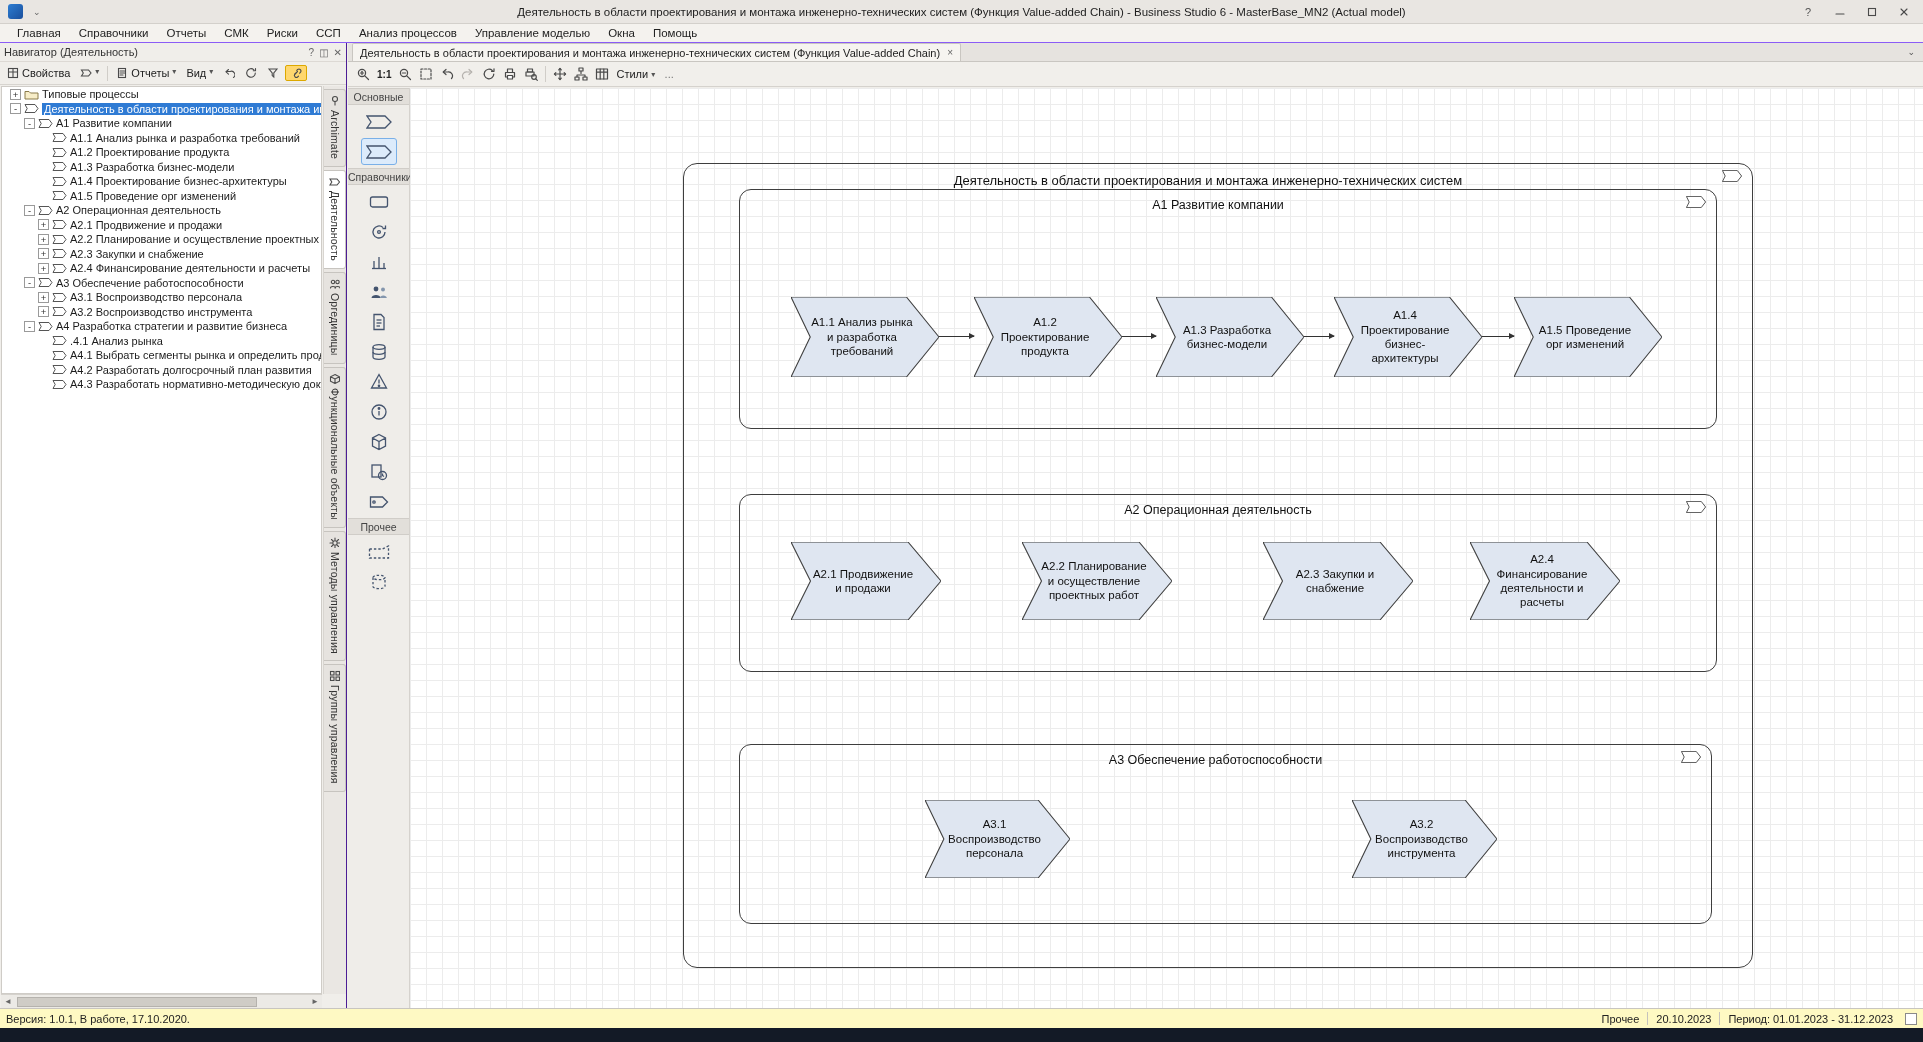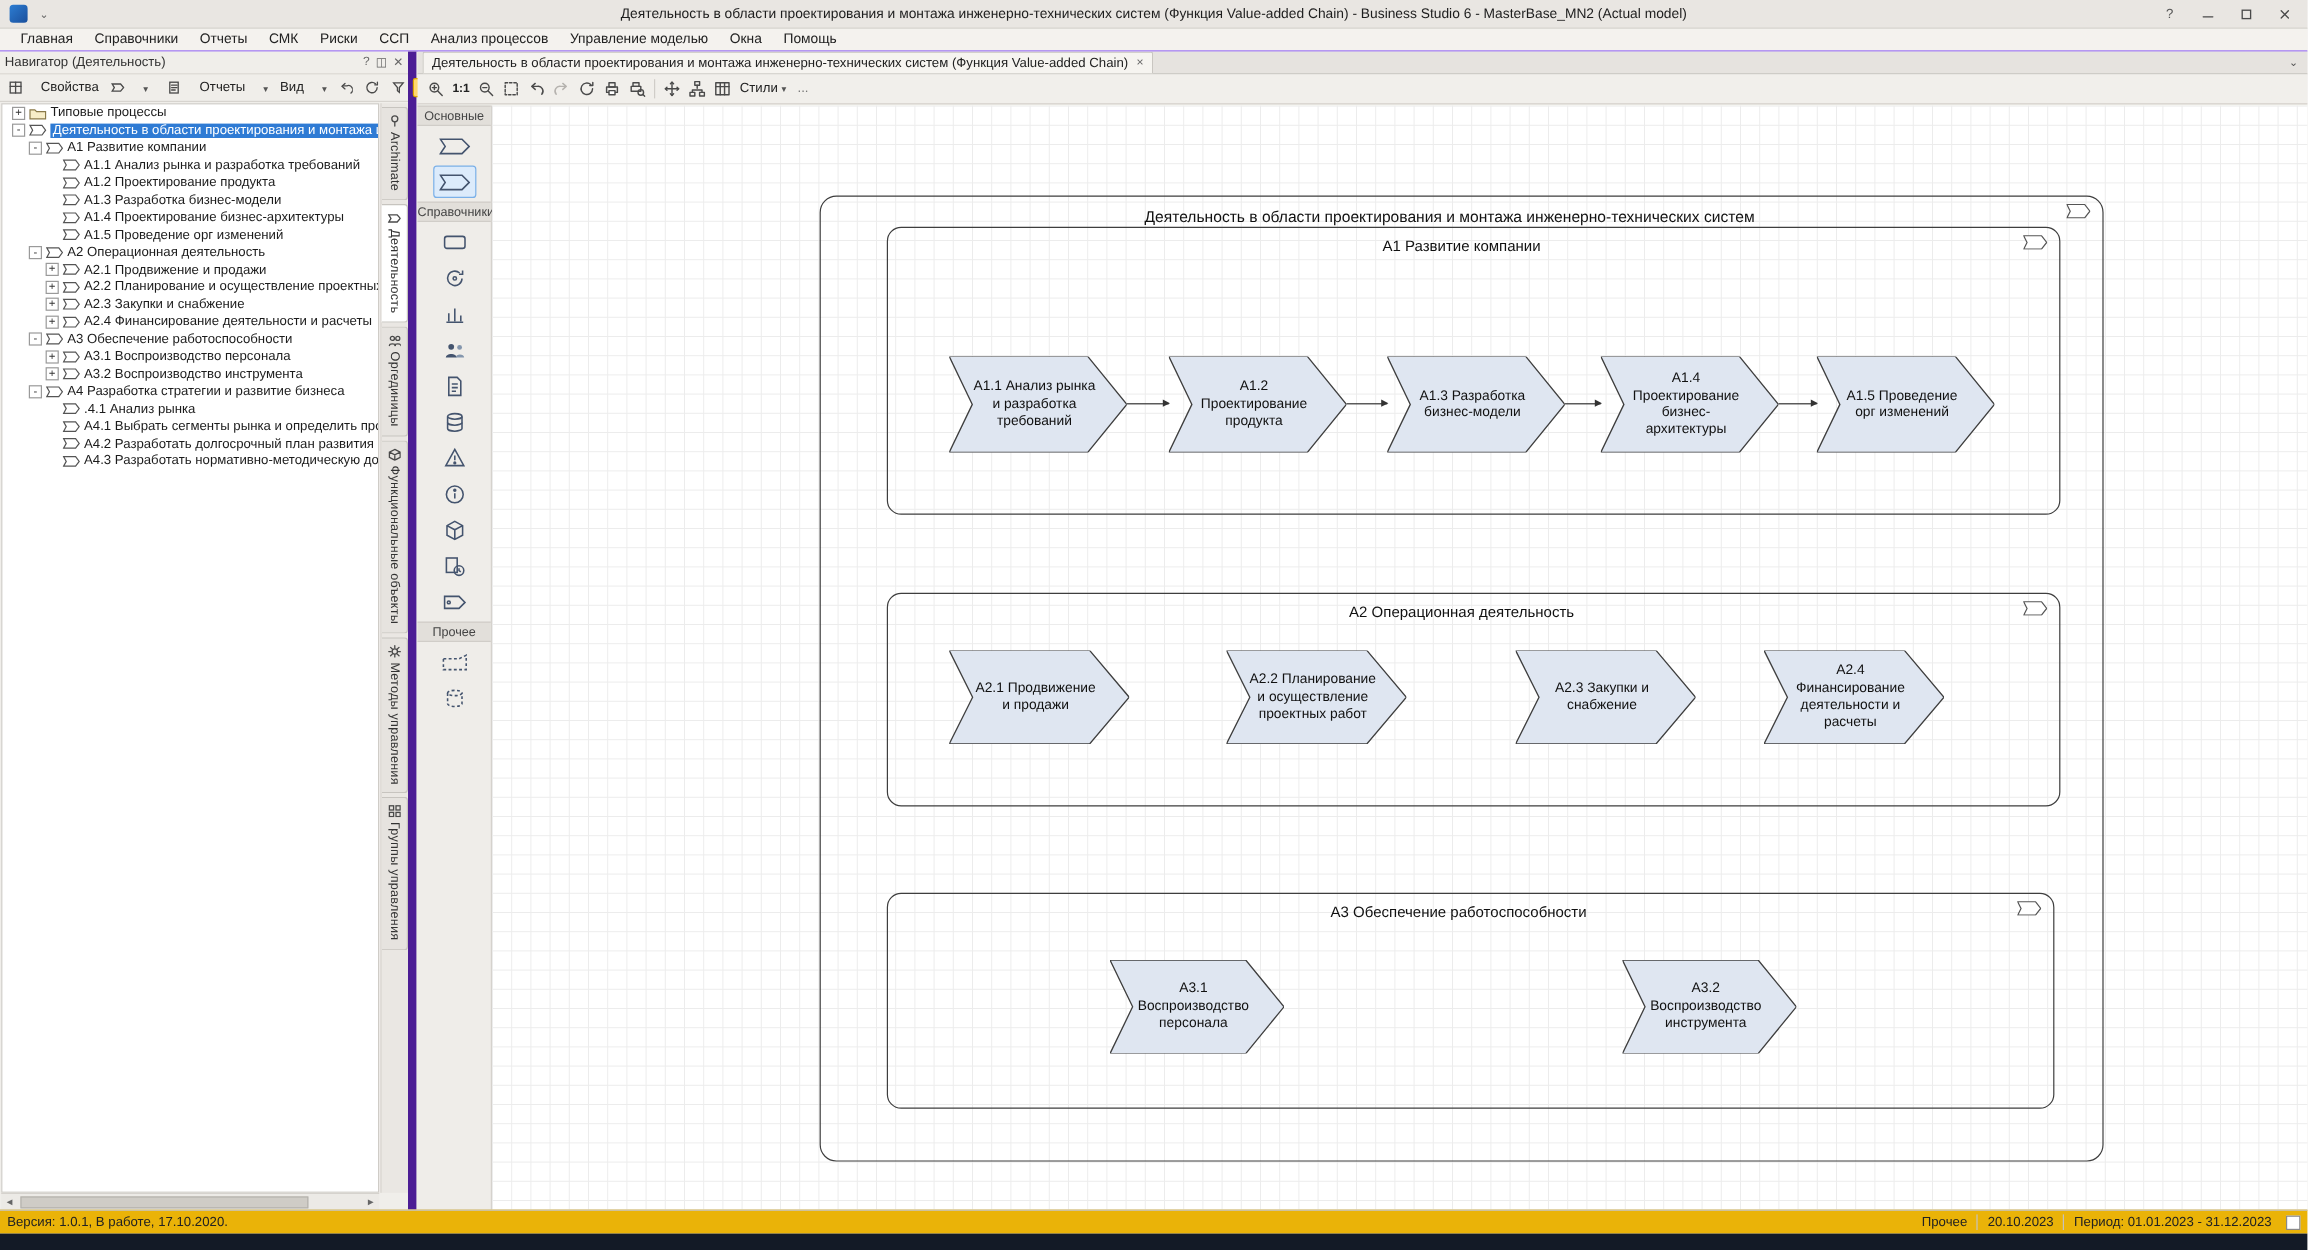--- a/index.html
+++ b/index.html
@@ -14,25 +14,25 @@
   .tb-chevron { font-size:9px; color:#666; padding:0 6px; }
   .tb-title { position:absolute; left:0; right:0; text-align:center; font-size:11.5px; color:#1d1d1d; pointer-events:none; }
   .tb-controls { margin-left:auto; display:flex; gap:2px; z-index:2; }
   .tb-btn { width:30px; height:20px; display:flex; align-items:center; justify-content:center; color:#555; font-size:11px; }
 
   
   .menubar { position:absolute; top:24px; left:0; right:0; height:19px; background:#f4f2ee; border-bottom:1px solid #8b5cf6; display:flex; align-items:center; padding-left:8px; }
   .menu-item { padding:0 9px; font-size:11.5px; color:#222; line-height:18px; }
 
   
-  .navigator { position:absolute; top:43px; left:0; width:347px; bottom:34px; background:#f0eeea; border-right:7px solid #4c1d95; }
+  .navigator { position:absolute; top:43px; left:0; width:347px; bottom:34px; background:#f0eeea; border-right:1px solid #4c1d95; }
   .nav-header { height:19px; display:flex; align-items:center; padding:0 4px; font-size:11px; color:#333; border-bottom:1px solid #ddd9d4; }
   .nav-header .hbtns { margin-left:auto; display:flex; gap:5px; color:#666; font-size:10px; }
   .nav-toolbar { height:23px; display:flex; align-items:center; gap:2px; padding:0 3px; font-size:11px; border-bottom:1px solid #d7d4cf; }
-  .ntb-btn { display:flex; align-items:flex-end; gap:15px; padding:1px 4px; border-radius:2px; color:#222; }
+  .ntb-btn { display:flex; align-items:flex-start; gap:3px; padding:1px 4px; border-radius:2px; color:#222; }
   .ntb-sep { width:1px; height:15px; background:#d0cdc8; margin:0 2px; }
   .caret { font-size:8px; color:#555; }
   .ntb-btn.hl { background:#ffd76e; border:1px solid #dca800; border-radius:2px; }
   .nav-body { position:absolute; top:43px; left:1px; right:24px; bottom:14px; background:#fff; border:1px solid #cfccc7; overflow:hidden; }
   .trow { display:flex; align-items:center; height:14.5px; gap:3px; white-space:nowrap; font-size:11px; color:#1c1c1c; }
   .trow.lvl0 { padding-left:8px; } .trow.lvl1 { padding-left:22px; } .trow.lvl2 { padding-left:36px; }
   .exp { width:11px; height:11px; flex:none; border:1px solid #9a9a9a; background:#fff; font-size:9.5px; line-height:9px; display:inline-flex; align-items:center; justify-content:center; color:#333; }
   .exp:empty { border:none; background:transparent; }
   .nicon { flex:none; display:inline-flex; }
   .tico { width:15px; height:11px; }
@@ -76,21 +76,21 @@
   .vgroup { position:absolute; border:1.5px solid #3e3e3e; border-radius:12px; }
   .vgroup-title { position:absolute; top:8px; left:30px; right:50px; text-align:center; font-size:12.5px; color:#111; }
   .vac-shape { position:absolute; }
   .vac-svg { position:absolute; inset:0; width:100%; height:100%; }
   .vac-svg polygon { fill:#dfe6f1; stroke:#3f3f3f; stroke-width:1.1; vector-effect:non-scaling-stroke; }
   .vac-label { position:absolute; inset:0; display:flex; align-items:center; justify-content:center; text-align:center; font-size:11.5px; line-height:1.25; color:#111; padding:2px 24px 2px 18px; }
   .conn { position:absolute; height:1px; background:#333; }
   .conn::after { content:""; position:absolute; right:-1px; top:-3px; width:0; height:0; border-left:6px solid #333; border-top:3.5px solid transparent; border-bottom:3.5px solid transparent; }
 
   
-  .statusbar { position:absolute; left:0; right:0; bottom:14px; height:20px; background:#eab308; border-top:1px solid #c8c5c0; display:flex; align-items:center; font-size:11px; color:#222; padding:0 6px; }
+  .statusbar { position:absolute; left:0; right:0; bottom:14px; height:20px; background:#fef9c3; border-top:1px solid #c8c5c0; display:flex; align-items:center; font-size:11px; color:#222; padding:0 6px; }
   .sb-right { margin-left:auto; display:flex; align-items:center; gap:8px; }
   .sb-sep { width:1px; height:13px; background:#c5c2bd; }
   .sb-check { width:12px; height:12px; border:1px solid #8a8a8a; background:#fff; margin-left:4px; }
   .bottomstrip { position:absolute; left:0; right:0; bottom:0; height:14px; background:#131a26; }
 </style>
 </head>
 <body>
 
 <div class="titlebar">
   <span class="appicon"></span>

